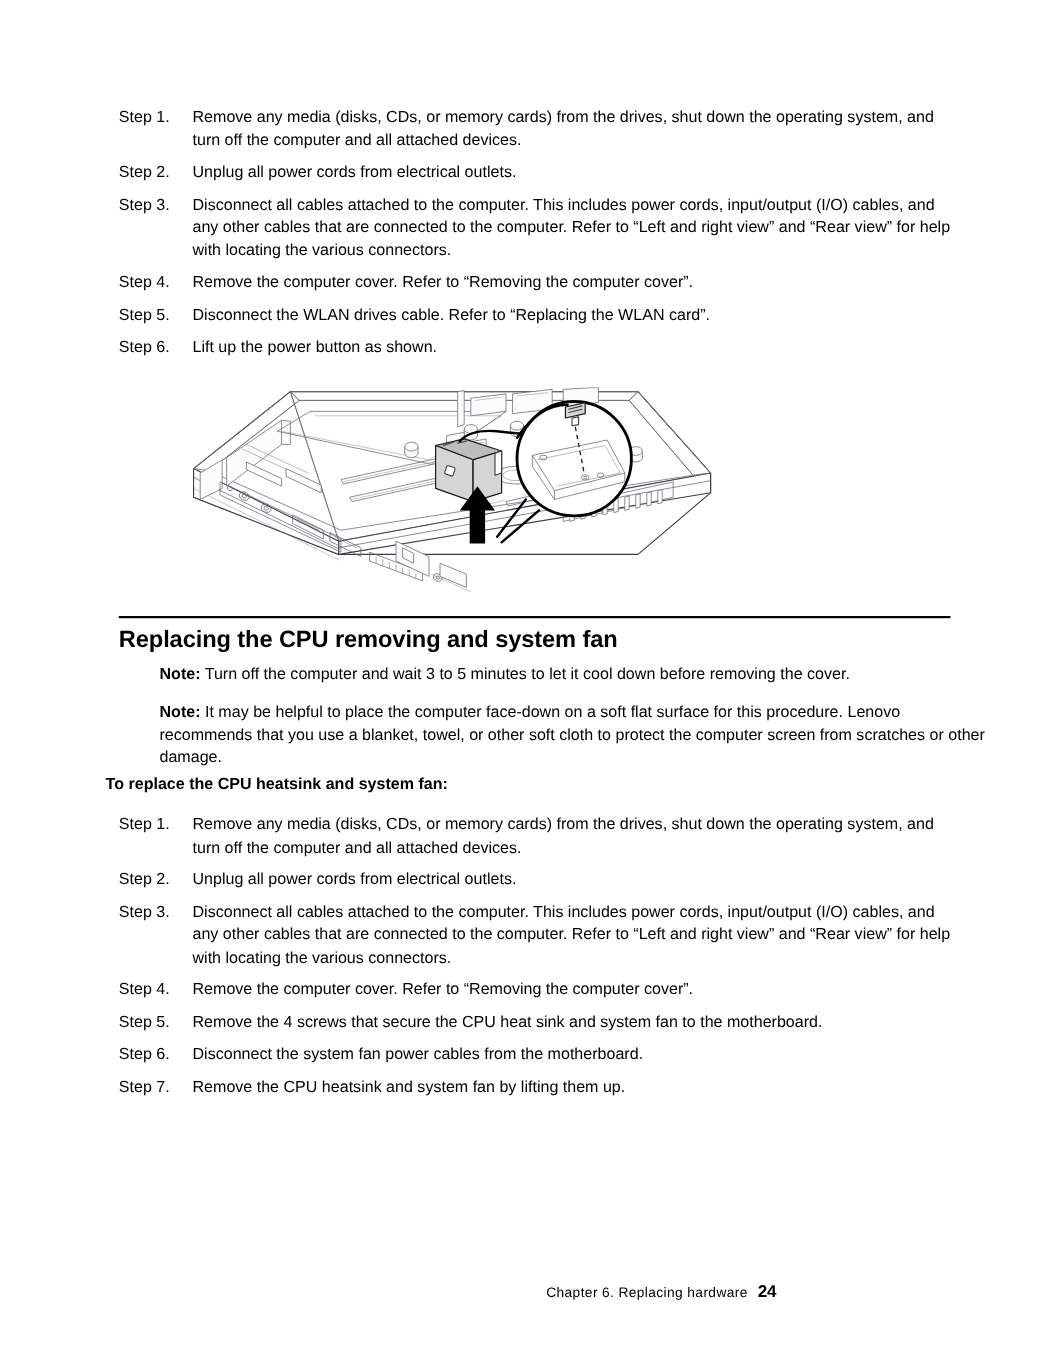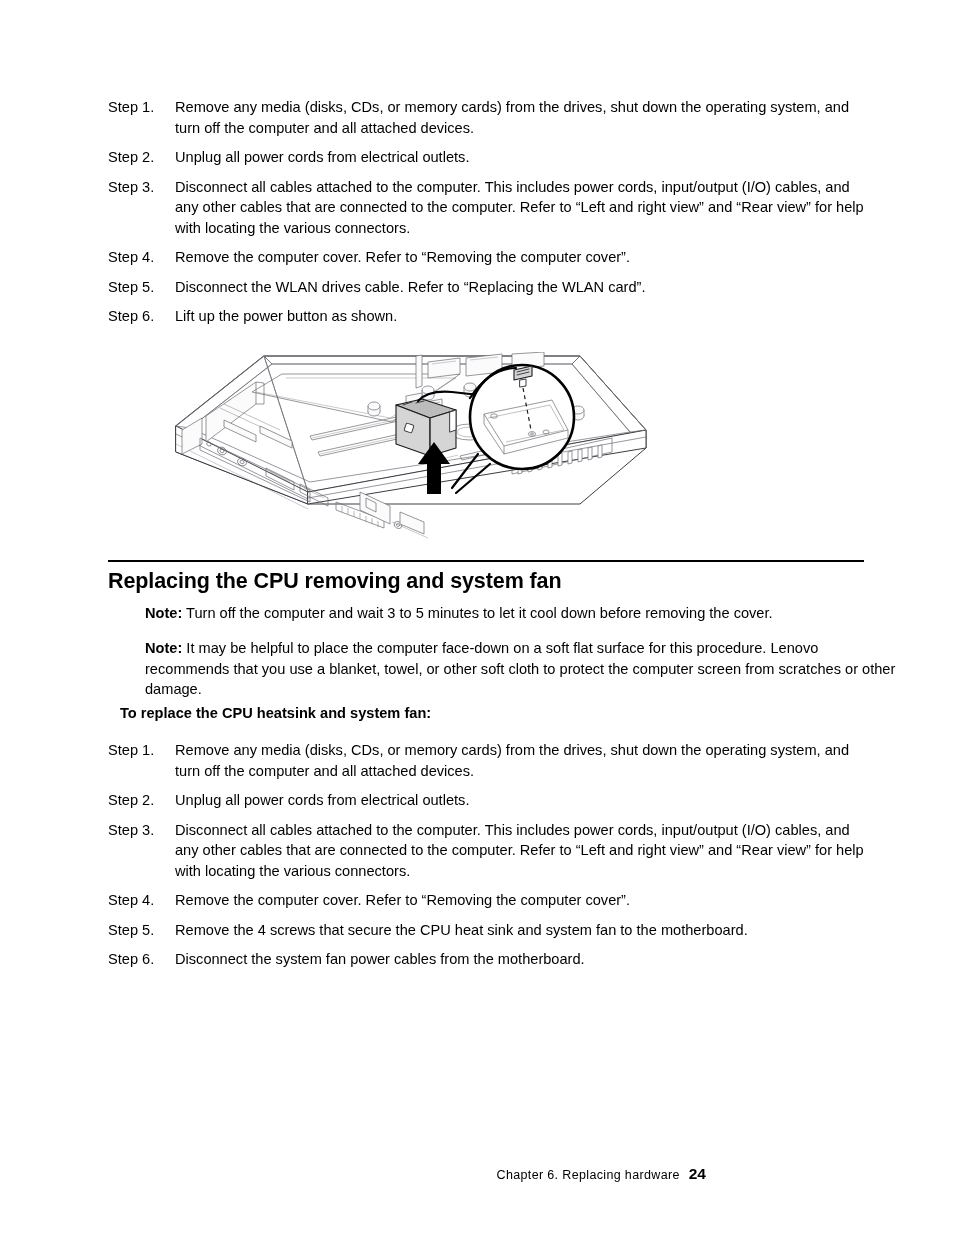--- a/index.html
+++ b/index.html
@@ -69,21 +69,21 @@
     width: 758px;
     font-size: 14.6px;
     line-height: 20.5px;
     text-align: left;
     margin-left: 37px;
   }
   .note b { font-weight: bold; }
 
   .subhead {
     position: absolute;
-    left: 120px;
+    left: 96px;
     font-size: 14.6px;
     font-weight: bold;
     line-height: 20.5px;
     white-space: nowrap;
   }
 
   
   .footer {
     position: absolute;
     right: 90px;
@@ -394,20 +394,24 @@
     <div class="step">
       <div class="step-label">Step 5.</div>
       <div class="step-body">Remove the 4 screws that secure the CPU heat sink and system fan to the motherboard.</div>
     </div>
 
     <div class="step">
       <div class="step-label">Step 6.</div>
       <div class="step-body">Disconnect the system fan power cables from the motherboard.</div>
     </div>
 
+    <div class="step">
+      <div class="step-label">Step 7.</div>
+      <div class="step-body">Remove the CPU heatsink and system fan by lifting them up.</div>
+    </div>
 
   </div>
 
   <div class="footer">
     <span class="chap">Chapter 6.  Replacing hardware</span><span class="pageno">24</span>
   </div>
 
 </div>
 
 </body></html>

